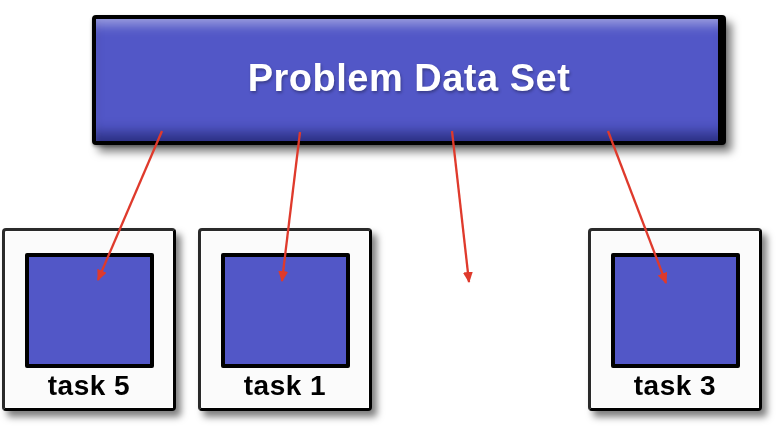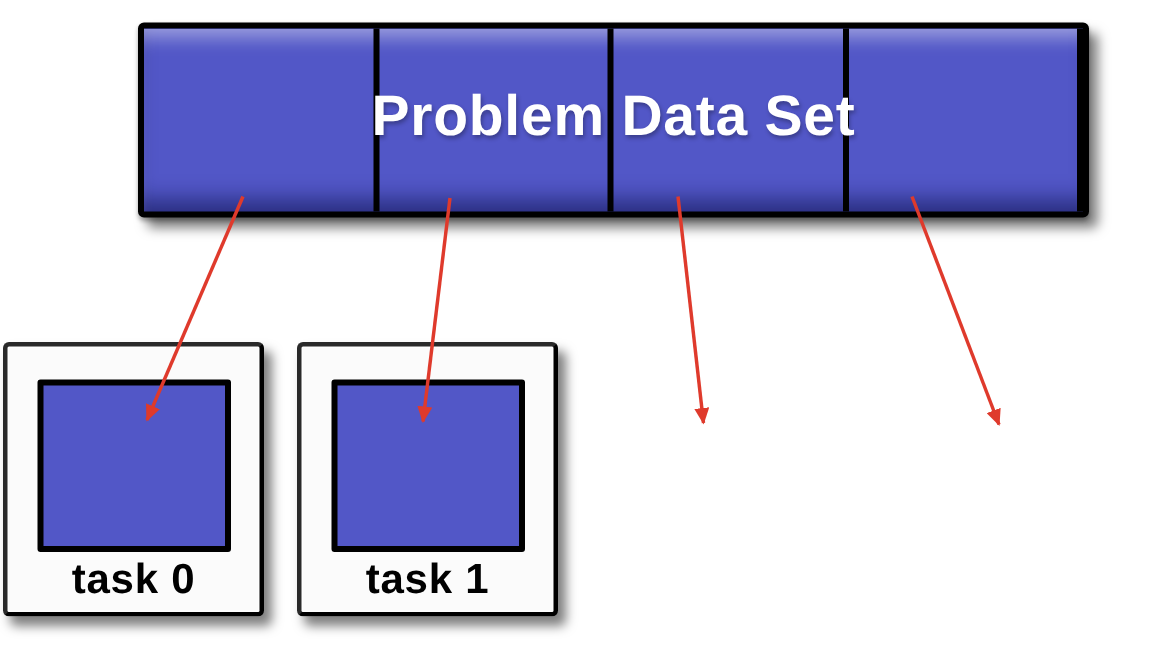--- a/index.html
+++ b/index.html
@@ -26,20 +26,21 @@
     box-sizing: border-box;
     background: var(--block_blue, #5257C7);
     border: 4px solid var(--outline_black, #000000);
     border-radius: 4px;
     box-shadow:
       6px 7px 8px rgba(0,0,0,0.50),
       0 2px 3px rgba(0,0,0,0.30),
       inset 0 13px 12px -7px rgba(255,255,255,0.42),
       inset 0 -15px 14px -7px rgba(10,12,70,0.55);
     display: flex;
+    flex-direction: column;
   }
   .banner-segment {
     flex: 1 1 0;
     border-right: 4px solid var(--outline_black, #000000);
   }
   .banner-segment:last-child { border-right: none; }
   .banner-label {
     position: absolute;
     left: 0; right: 0;
     top: 50%;
@@ -130,23 +131,27 @@
       </marker>
     </defs>
     <line x1="162" y1="131" x2="98" y2="280" marker-end="url(#ah)"></line>
     <line x1="300" y1="132" x2="282" y2="281" marker-end="url(#ah)"></line>
     <line x1="452" y1="131" x2="469" y2="282" marker-end="url(#ah)"></line>
     <line x1="608" y1="131" x2="666" y2="283" marker-end="url(#ah)"></line>
   </svg>
 
   <div class="task task-0">
     <div class="chunk"></div>
-    <div class="task-label">task 0</div>
+    <div class="task-label">task 5</div>
   </div>
 
   <div class="task task-1">
     <div class="chunk"></div>
     <div class="task-label">task 1</div>
   </div>
 
 
+  <div class="task task-3">
+    <div class="chunk"></div>
+    <div class="task-label">task 3</div>
+  </div>
 
 </div>
 
 </body></html>

